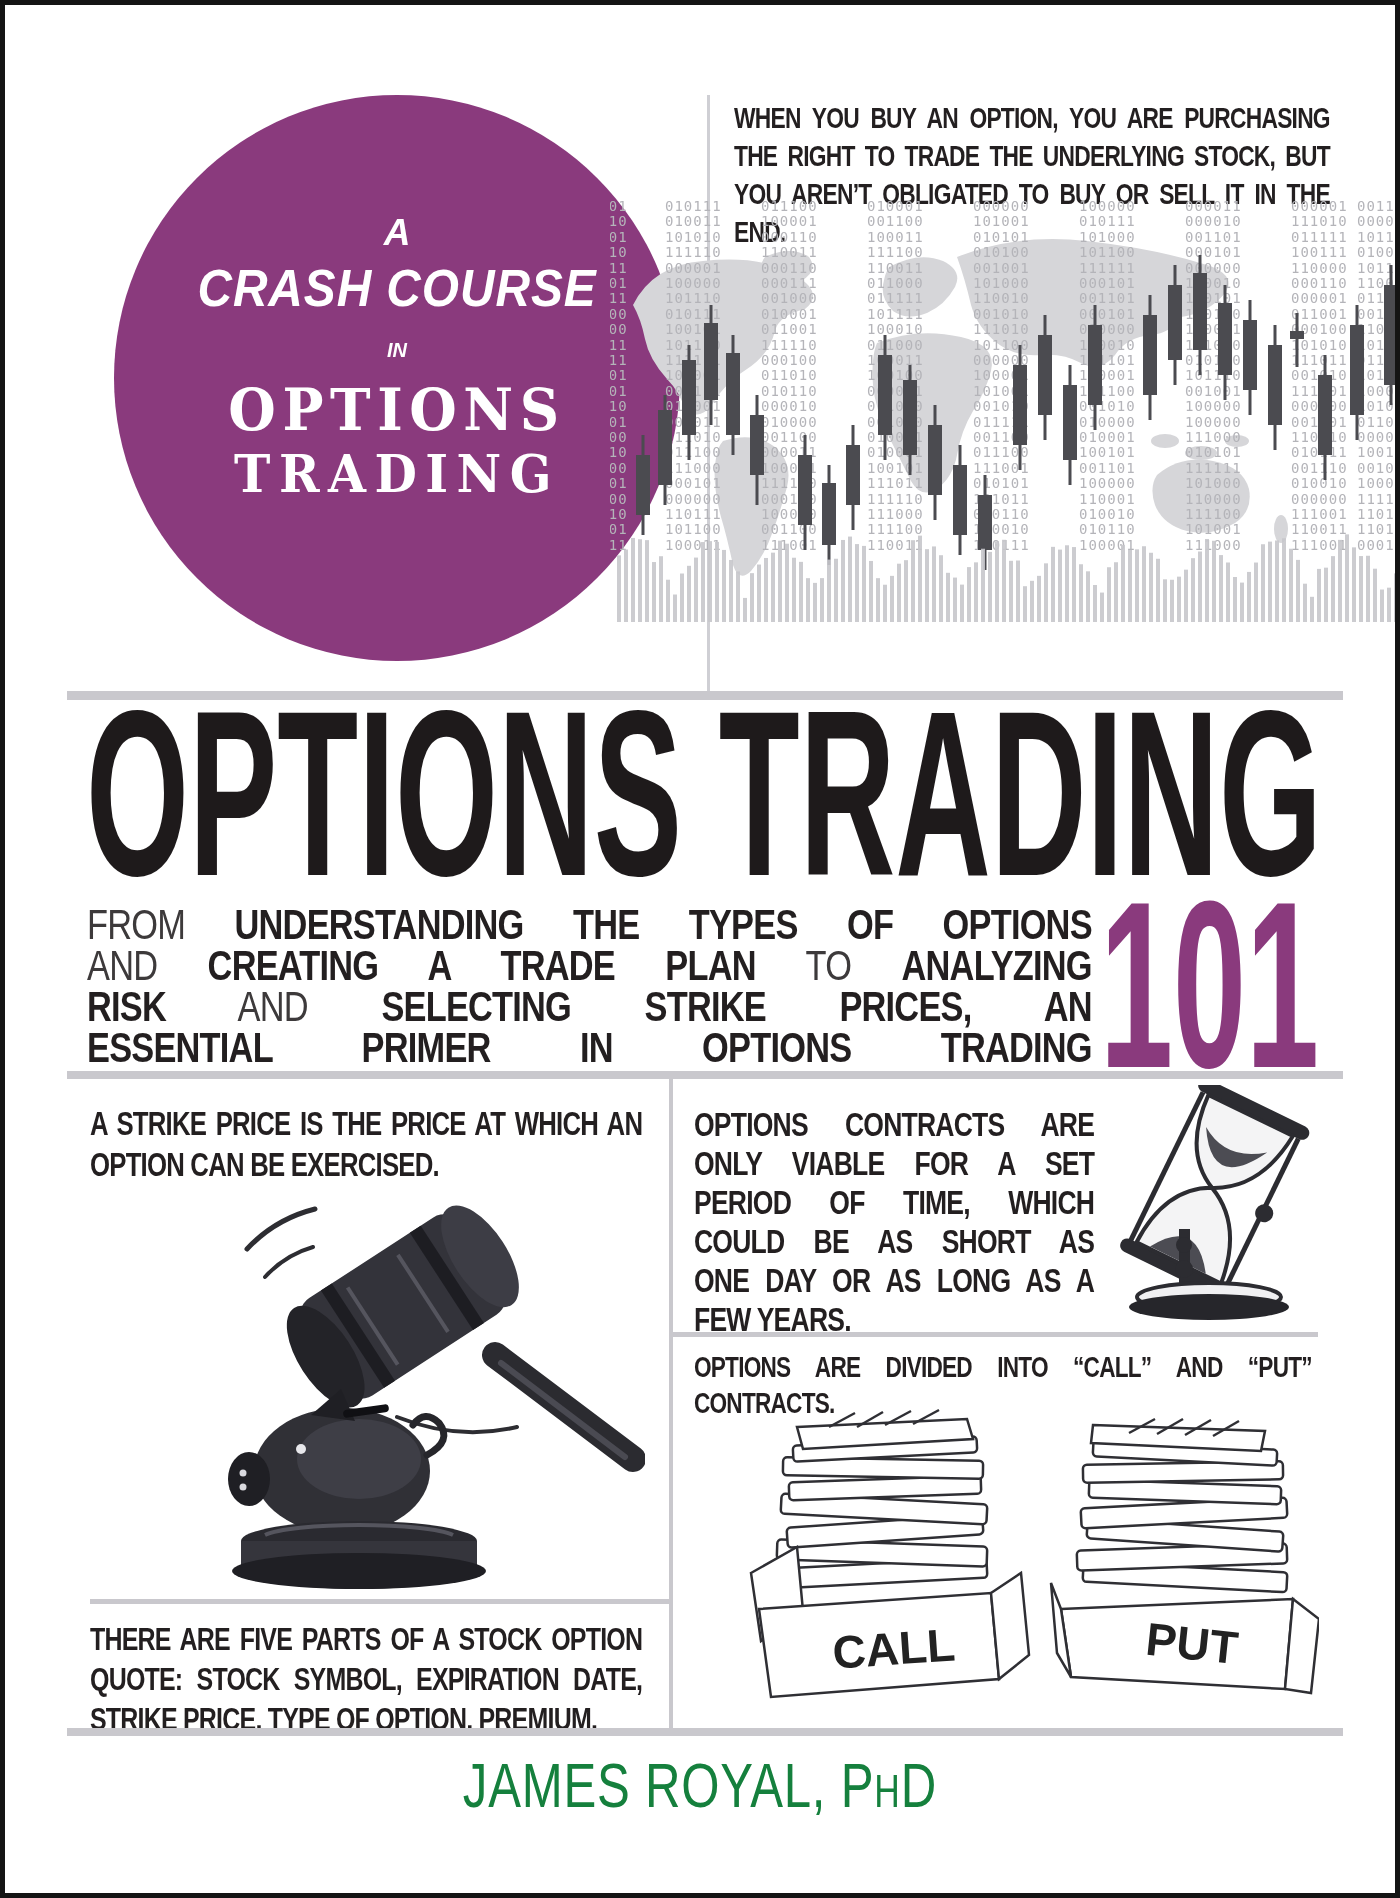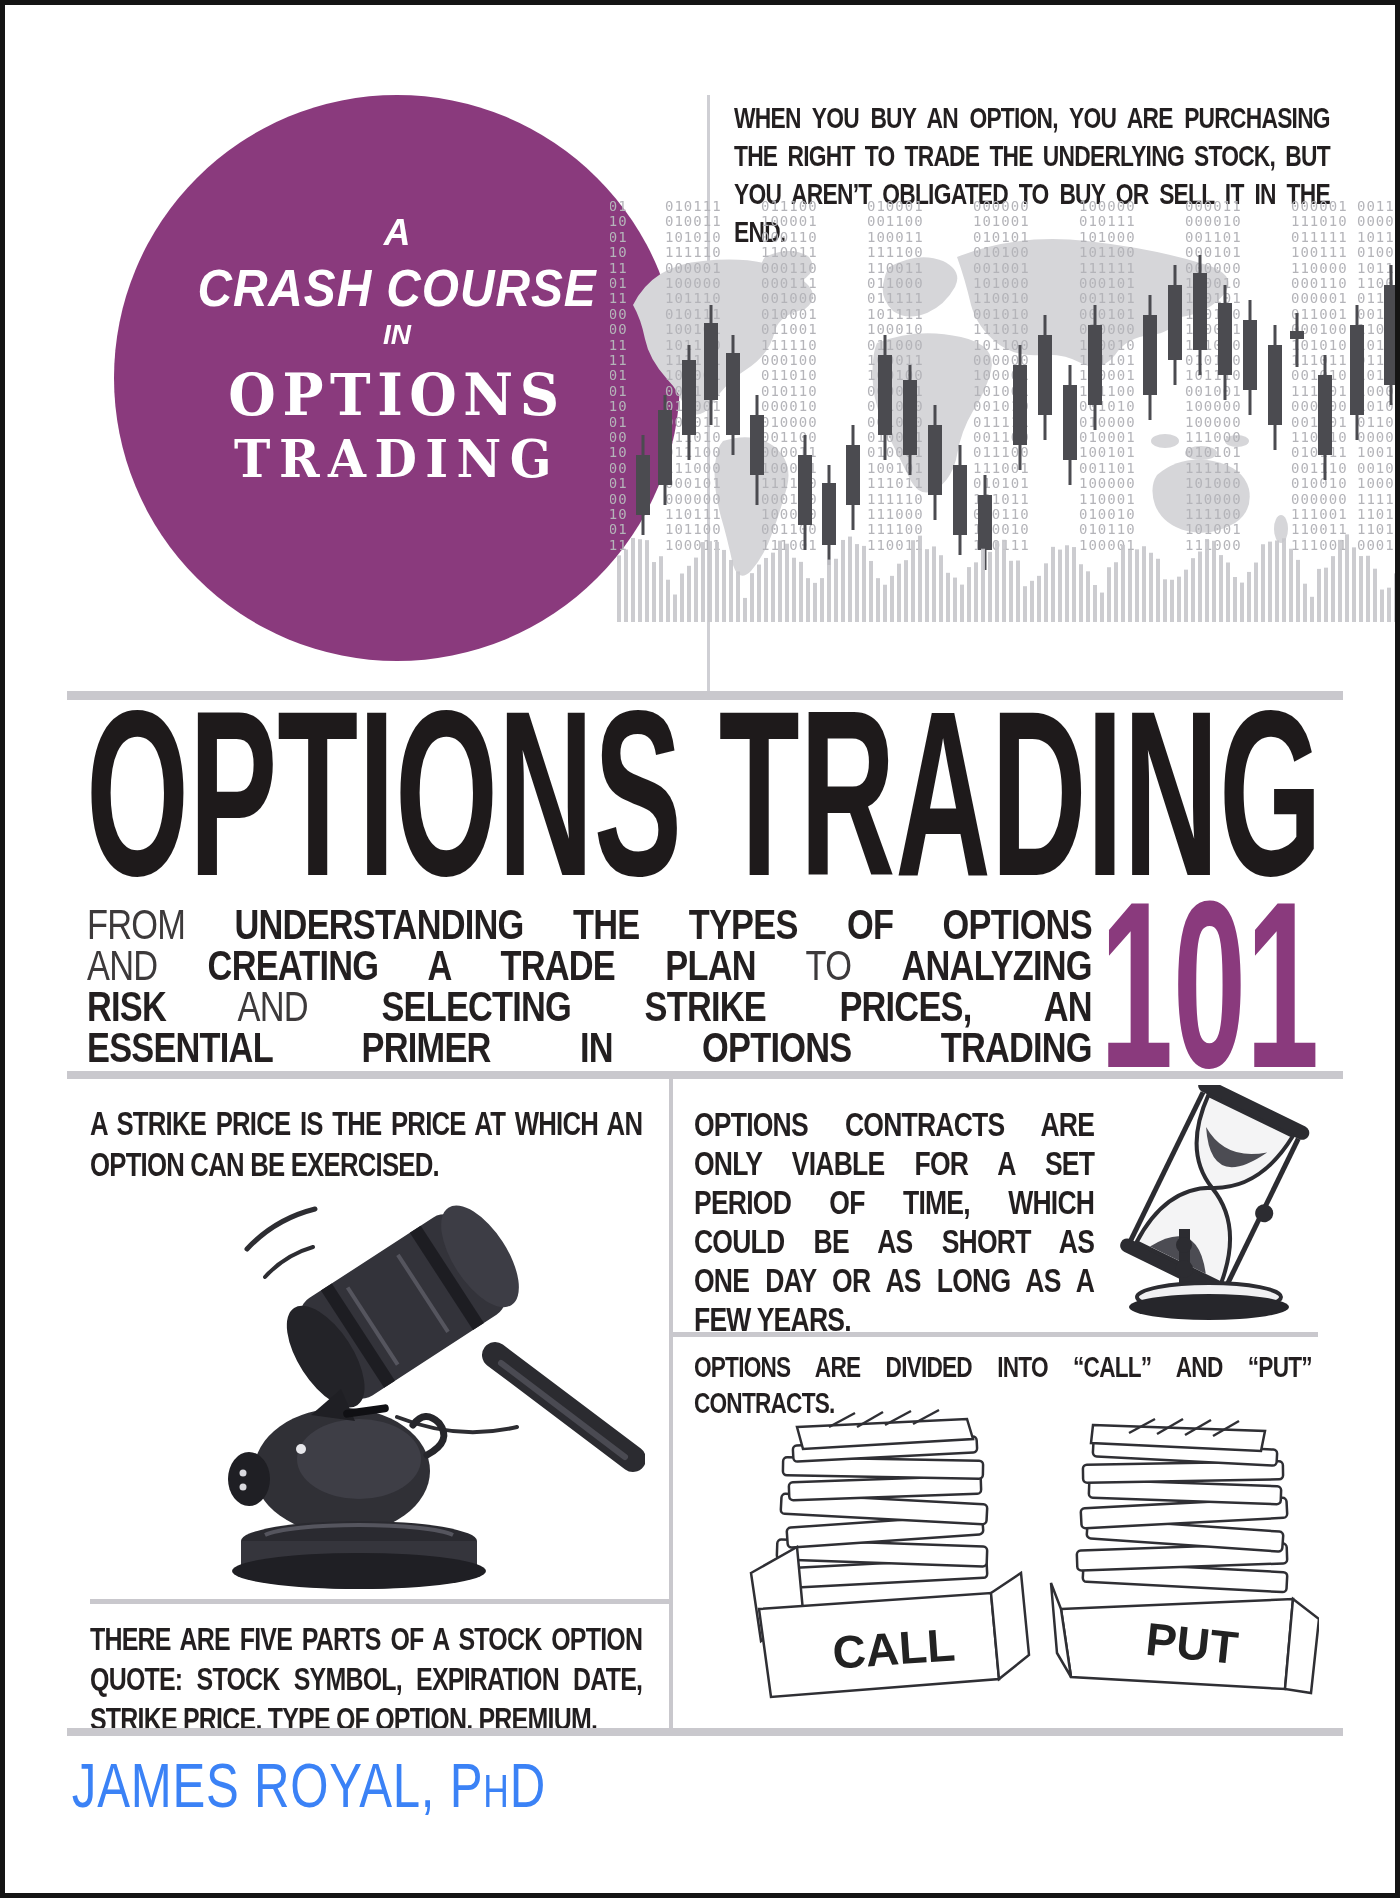--- a/index.html
+++ b/index.html
@@ -2,21 +2,21 @@
 <html><head>
 <meta charset="utf-8">
 <style>
   html,body{margin:0;padding:0;background:#ffffff;}
   .page{position:relative;width:1400px;height:1898px;background:#fff;border:5px solid #141414;box-sizing:border-box;overflow:hidden;font-family:"Liberation Sans",sans-serif;}
   
   .badge{position:absolute;left:109px;top:90px;width:566px;height:566px;border-radius:50%;background:#8a3a7d;color:#fff;text-align:center;}
   .badge-inner{padding-top:118px;}
   .badge-a{font-style:italic;font-weight:700;font-size:37px;line-height:40px;}
   .badge-crash{font-style:italic;font-weight:700;font-size:52px;line-height:58px;letter-spacing:1px;margin-top:6px;transform:scaleX(.92);}
-  .badge-in{font-style:italic;font-weight:700;font-size:28px;line-height:34px;margin-top:1px;}
+  .badge-in{font-style:italic;font-weight:700;font-size:20px;line-height:34px;margin-top:16px;}
   .badge-opt{font-family:"DejaVu Serif",serif;font-weight:700;font-size:58px;line-height:62px;letter-spacing:7px;margin-top:12px;transform:scaleX(.94);}
   .badge-trad{font-family:"DejaVu Serif",serif;font-weight:700;font-size:52px;line-height:58px;letter-spacing:9px;margin-top:4px;transform:scaleX(.94);}
   
   .vline-top{position:absolute;left:702px;top:90px;width:3px;height:596px;background:#cfcfd4;}
   .para{color:#231f20;font-weight:700;}
   .para .line{text-align:justify;text-align-last:justify;white-space:normal;}
   .para .line.left{text-align-last:left;}
   .topquote{position:absolute;left:729px;top:94px;width:784px;transform:scaleX(.76);transform-origin:top left;font-size:30px;line-height:38px;letter-spacing:-1px;}
   .hero{position:absolute;left:605px;top:195px;width:790px;height:425px;overflow:hidden;}
   
@@ -32,21 +32,21 @@
   
   .vdiv{position:absolute;left:664px;top:1074px;width:4px;height:649px;background:#c9c8cd;}
   .strike{position:absolute;left:85px;top:1098px;width:708px;transform:scaleX(.78);transform-origin:top left;font-size:33px;line-height:41px;letter-spacing:-1px;}
   .gavel{position:absolute;left:92px;top:1182px;}
   .fiveparts{position:absolute;left:85px;top:1614px;width:708px;transform:scaleX(.78);transform-origin:top left;font-size:32px;line-height:40px;letter-spacing:-1px;}
   .contracts{position:absolute;left:689px;top:1100px;width:513px;transform:scaleX(.78);transform-origin:top left;font-size:34px;line-height:39px;letter-spacing:-1px;}
   .hourglass{position:absolute;left:1090px;top:1080px;}
   .divided{position:absolute;left:689px;top:1344px;width:792px;transform:scaleX(.78);transform-origin:top left;font-size:29px;line-height:36px;letter-spacing:-1px;}
   .callput{position:absolute;left:732px;top:1392px;}
   
-  .author{position:absolute;left:0;right:0;top:1744px;display:flex;color:#3b82f6;}
+  .author{position:absolute;left:0;right:0;top:1744px;display:flex;justify-content:center;color:#15803d;}
   .author-inner{font-size:63px;font-weight:300;letter-spacing:1px;transform:scaleX(.78);white-space:nowrap;}
   .author-inner .phd-h{font-size:.72em;}
 </style>
 </head>
 <body>
 
 <div class="page">
 
   <div class="badge" style="background: rgb(138, 58, 125);">
     <div class="badge-inner">

